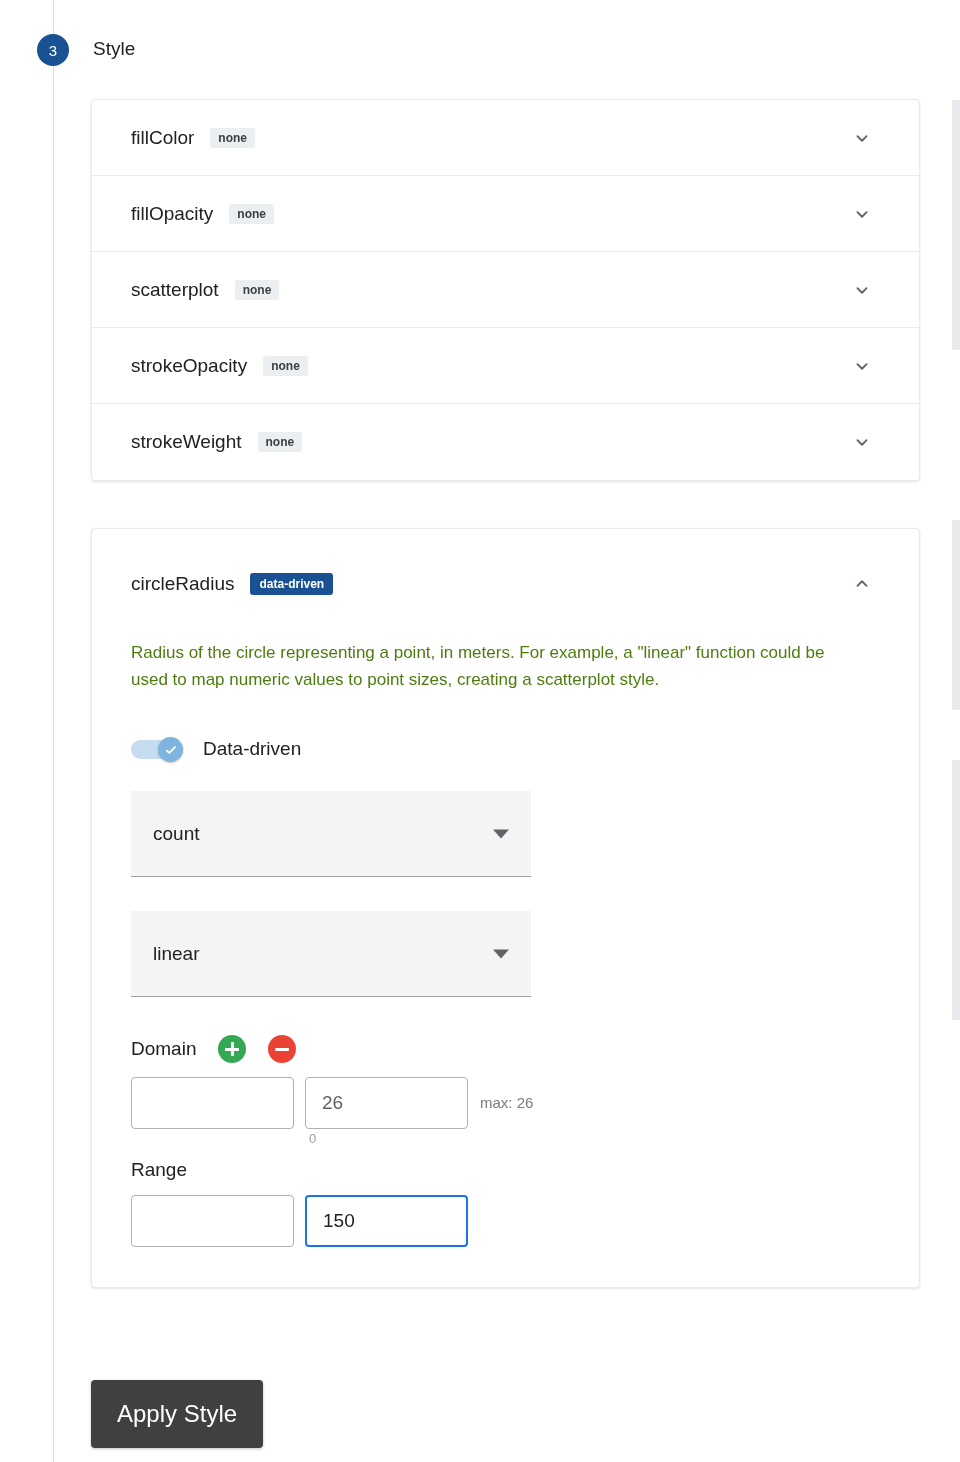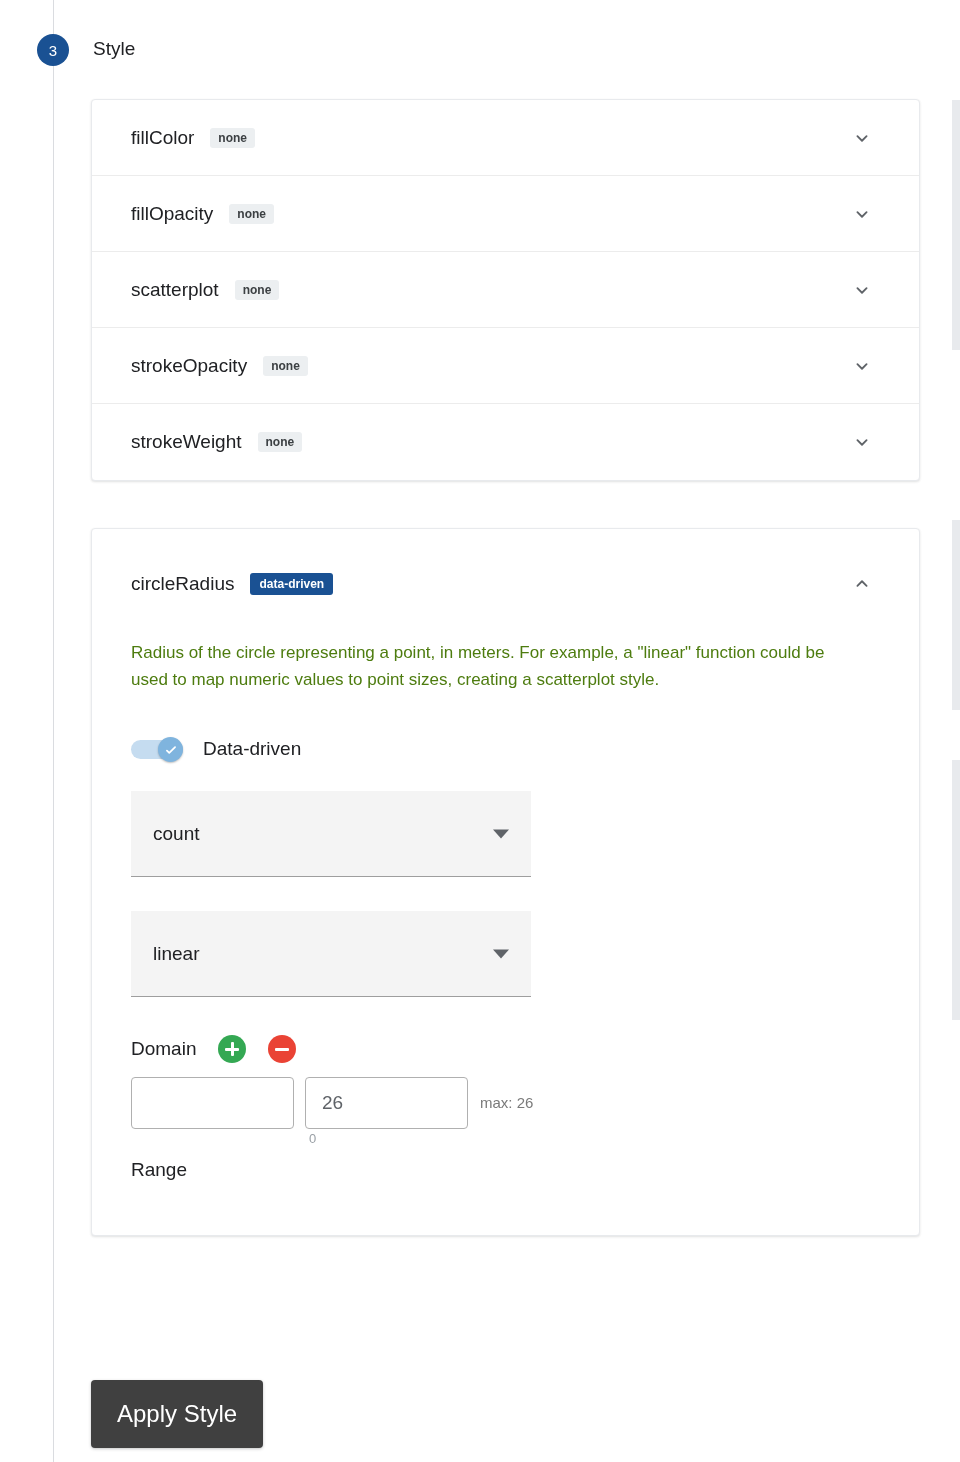--- a/index.html
+++ b/index.html
@@ -430,20 +430,24 @@
         <input class="txt" type="text" value="" style="">
         <input class="txt second" type="text" value="26" style="">
         <span class="zero-note" style="left:178px; top:54px;">0</span>
         <span class="maxnote">max: 26</span>
       </div>
 
       <div class="field-head" style="margin-top:30px;">
         <span class="field-label">Range</span>
       </div>
 
+      <div class="inputs-row">
+        <input class="txt" type="text" value="" style="">
+        <input class="txt second focused" type="text" value="150" style="">
+      </div>
 
     </div>
   </div>
 
   <button id="apply-style">Apply Style</button>
 
   <div class="edge-strip" style="top:100px; height:250px;"></div>
   <div class="edge-strip" style="top:520px; height:190px;"></div>
   <div class="edge-strip" style="top:760px; height:260px;"></div>
 

